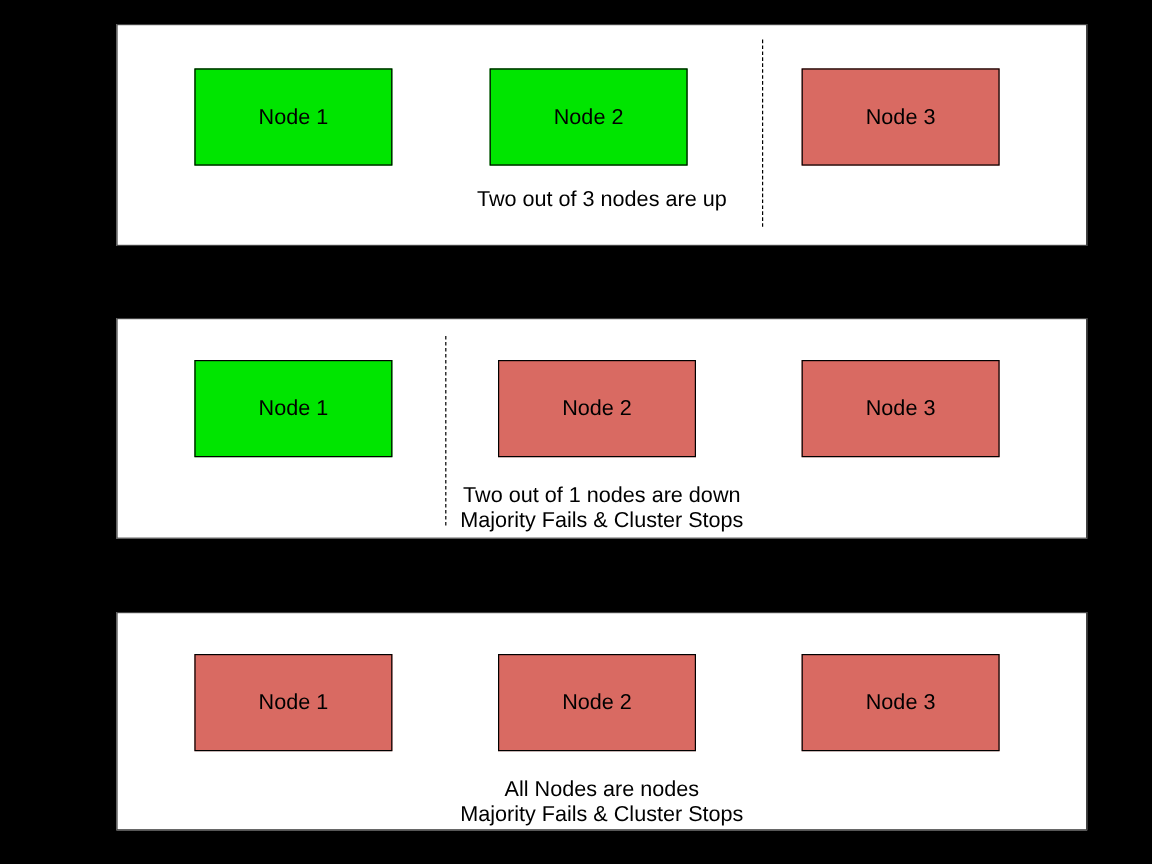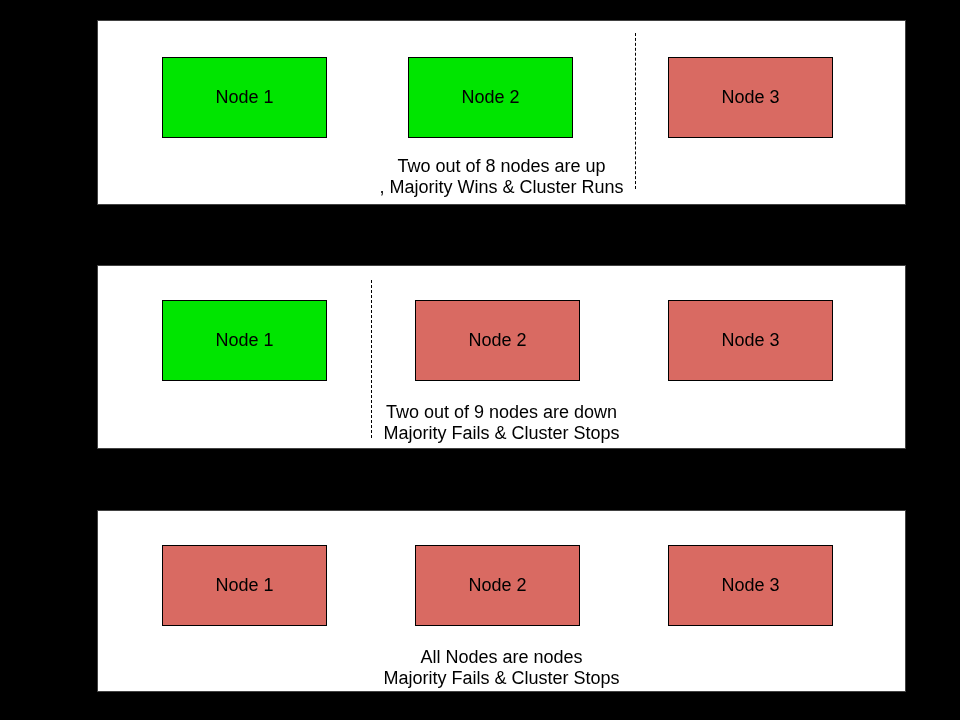--- a/index.html
+++ b/index.html
@@ -70,38 +70,37 @@
       <span>Node 1</span>
     </div>
     <div class="node n2" style="background: rgb(0, 229, 0);">
       <span>Node 2</span>
     </div>
     <div class="node n3" style="background: rgb(217, 106, 98);">
       <span>Node 3</span>
     </div>
     <div class="divider"></div>
     <div class="caption">
-      <div>Two out of 8 nodes are up</div>
-      <div>, Majority Wins &amp; Cluster Runs</div>
+      <div>Two out of 3 nodes are up</div>
     </div>
   </section>
 
   <section class="panel panel-2">
     <div class="node n1" style="background: rgb(0, 229, 0);">
       <span>Node 1</span>
     </div>
     <div class="node n2" style="background: rgb(217, 106, 98);">
       <span>Node 2</span>
     </div>
     <div class="node n3" style="background: rgb(217, 106, 98);">
       <span>Node 3</span>
     </div>
     <div class="divider"></div>
     <div class="caption">
-      <div>Two out of 9 nodes are down</div>
+      <div>Two out of 1 nodes are down</div>
       <div>Majority Fails &amp; Cluster Stops</div>
     </div>
   </section>
 
   <section class="panel panel-3">
     <div class="node n1" style="background: rgb(217, 106, 98);">
       <span>Node 1</span>
     </div>
     <div class="node n2" style="background: rgb(217, 106, 98);">
       <span>Node 2</span>

